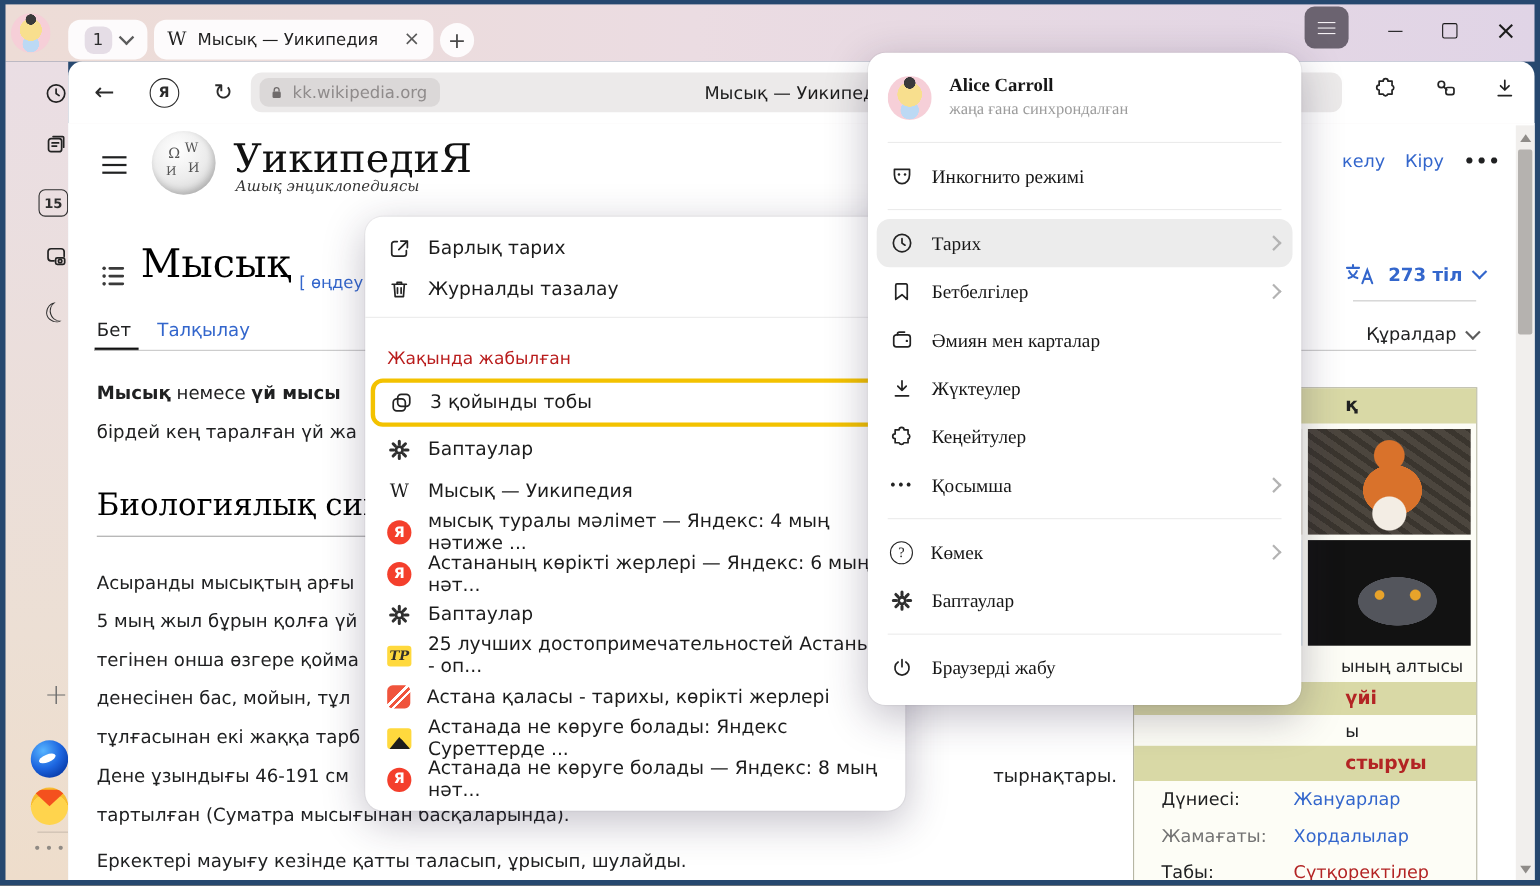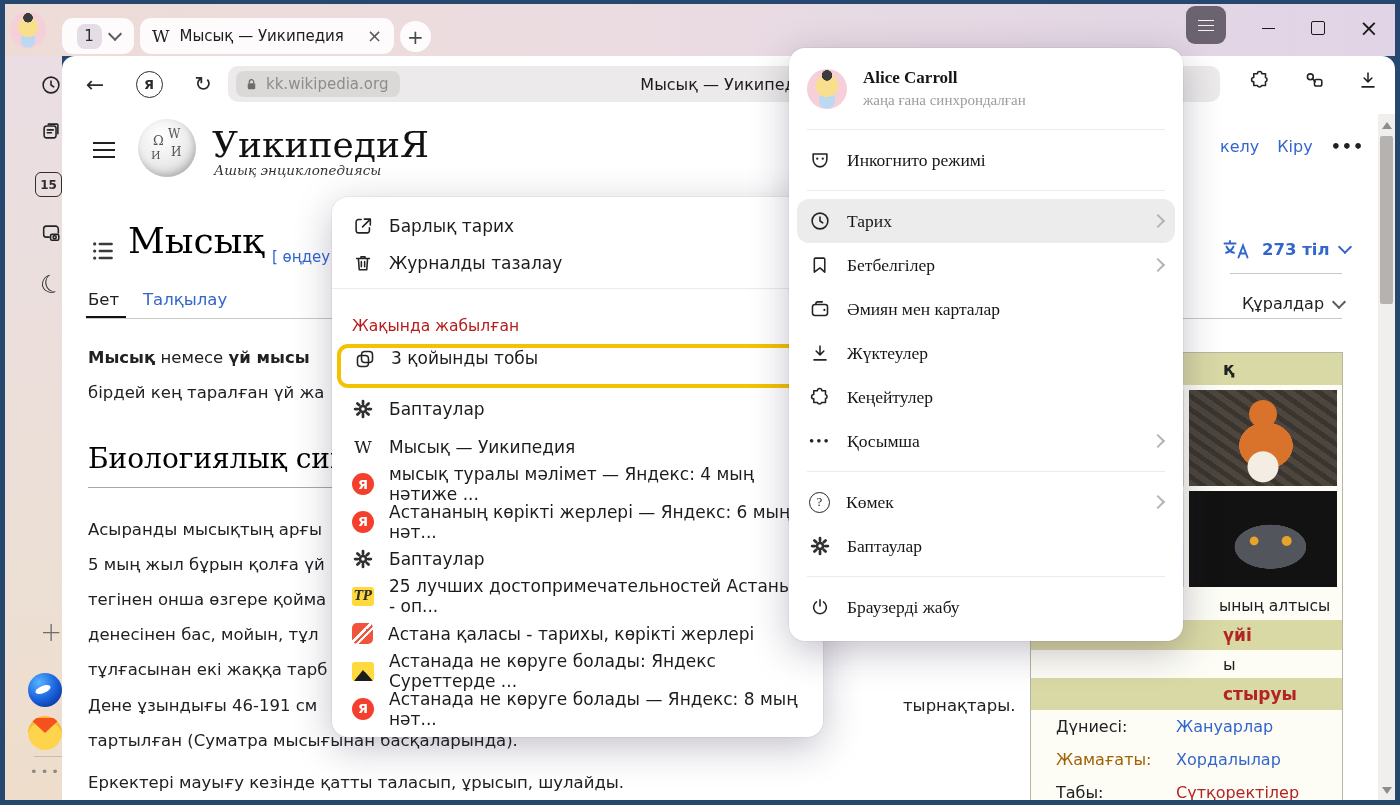--- a/index.html
+++ b/index.html
@@ -109,21 +109,21 @@
   .sb-arrow.up{top:8px;border-bottom:7px solid #8f8c89;}
   .sb-arrow.dn{bottom:6px;border-top:7px solid #8f8c89;}
   
   .menu{position:absolute;background:#fff;border-radius:16px;
         box-shadow:0 10px 38px rgba(40,30,60,.28),0 0 0 1px rgba(0,0,0,.04);}
   .hm{left:332px;top:197px;width:491px;padding:10px 0;}
   .hm-row{display:flex;align-items:center;height:37.4px;padding:0 20px;gap:15px;font-size:17px;color:#1c1c1c;}
   .hm-label{height:30px;display:flex;align-items:center;padding:0 20px;margin-top:22px;font-size:15.5px;color:#b91c1c;}
   .hm-divider{border-top:1px solid #ebebeb;margin:6px 0;}
   .hl-box{margin:3px 2px 3px 5px;border:4px solid #f3c200;border-radius:11px;height:36px;display:flex;
-          gap:15px;padding:0 14px 0 13px;}
+          align-items:center;gap:15px;padding:0 14px 0 13px;}
   .hl-box .label{flex:1;font-size:17px;}
   .mm{left:789px;top:48px;width:394px;padding:12px 0;font-family:Liberation Serif, serif;}
   .mm-profile{display:flex;align-items:center;gap:16px;padding:8px 18px 12px 18px;}
   .mm-name{font-size:17px;font-weight:bold;color:#161616;}
   .mm-status{font-size:15px;color:#9c9c9c;margin-top:4px;}
   .mm-divider{border-top:1px solid #ebebeb;margin:8px 18px;}
   .mm-row{display:flex;align-items:center;height:44px;margin:0 8px;padding:0 12px;border-radius:12px;
           gap:16px;font-size:17.5px;color:#161616;}
   .mm-row.hl{background:#ececec;}
   .mm-row .label{flex:1;}
@@ -348,21 +348,21 @@
           </div>
         <div class="ib-row" style="height:28px;padding-left:192px;font-size:16px;color:#202122;">ы</div>
         <div class="ib-row ib-olive" style="height:32px;padding-left:192px;font-weight:bold;font-size:17px;">
             <span class="redtext">стыруы</span>
           </div>
         <div class="ib-row" style="height:33px;padding:0 14px 0 25px;">
           <span style="width:120px;color:#202122;">Дүниесі:</span>
           <span class="bluelink">Жануарлар</span>
         </div>
         <div class="ib-row" style="height:33px;padding:0 14px 0 25px;">
-          <span style="width:120px;color:#a16207;">Жамағаты:</span>
+          <span style="width:120px;color:#737373;">Жамағаты:</span>
           <span class="bluelink">Хордалылар</span>
         </div>
         <div class="ib-row" style="height:33px;padding:0 14px 0 25px;">
           <span style="width:120px;color:#202122;">Табы:</span>
           <span class="redtext">Сүтқоректілер</span>
         </div>
       </div>
 
       <div class="scrollbar">
         <div class="sb-arrow up"></div>

